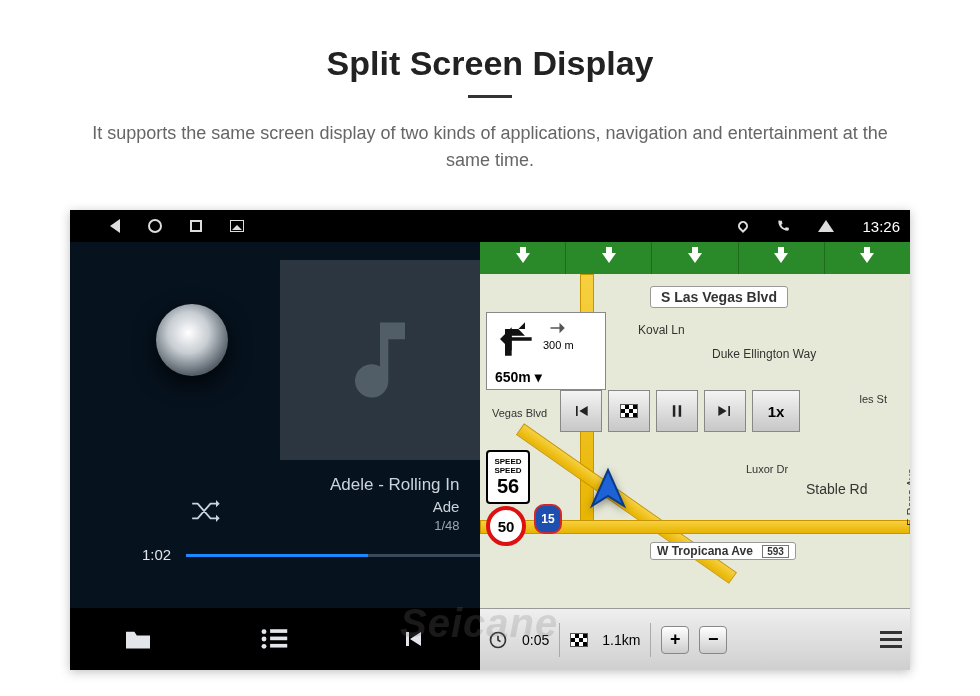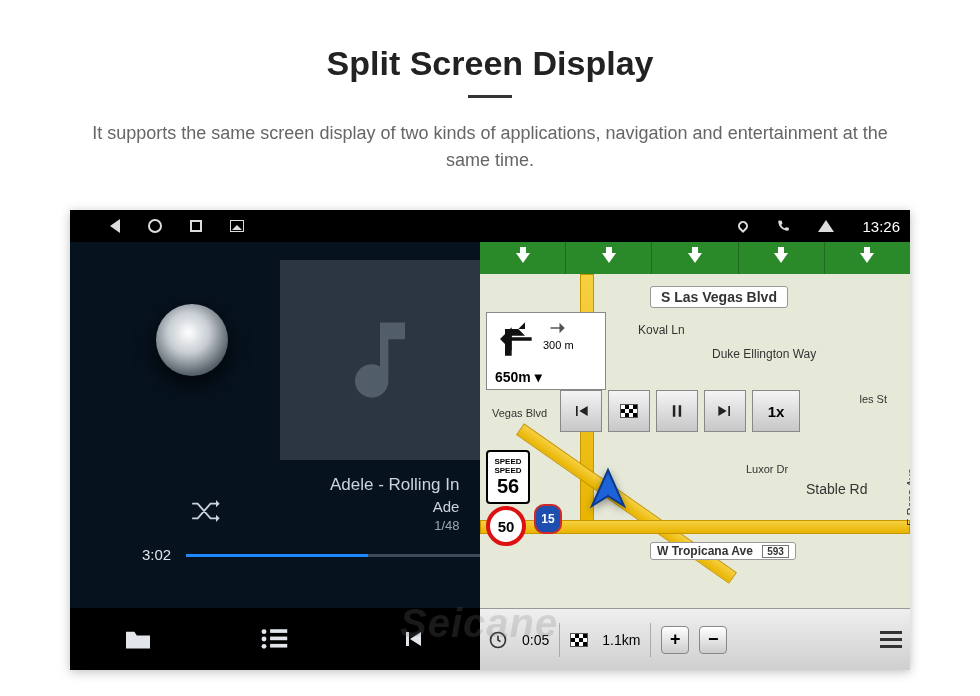--- a/index.html
+++ b/index.html
@@ -188,21 +188,21 @@
       <div class="joy"></div>
       <div class="track-lines">
         <div class="t1">Adele - Rolling In</div>
         <div class="t2">Ade</div>
         <div class="t3">1/48</div>
       </div>
       <svg class="shuffle" viewBox="0 0 32 24">
         <path fill="none" stroke="#cbd4dc" stroke-width="2" d="M2 4h6l14 16h6M2 20h6L22 4h6"></path>
         <path fill="#cbd4dc" d="M28 0l4 4-4 4zM28 16l4 4-4 4z"></path>
       </svg>
-      <div class="elapsed">3:02</div>
+      <div class="elapsed">1:02</div>
       <div class="progress">
           <div class="fill"></div>
         </div>
     </div>
 
     <div class="map">
       <div class="greenbar">
         <div class="slot">
             <div class="arrow-down"></div>
           </div>

